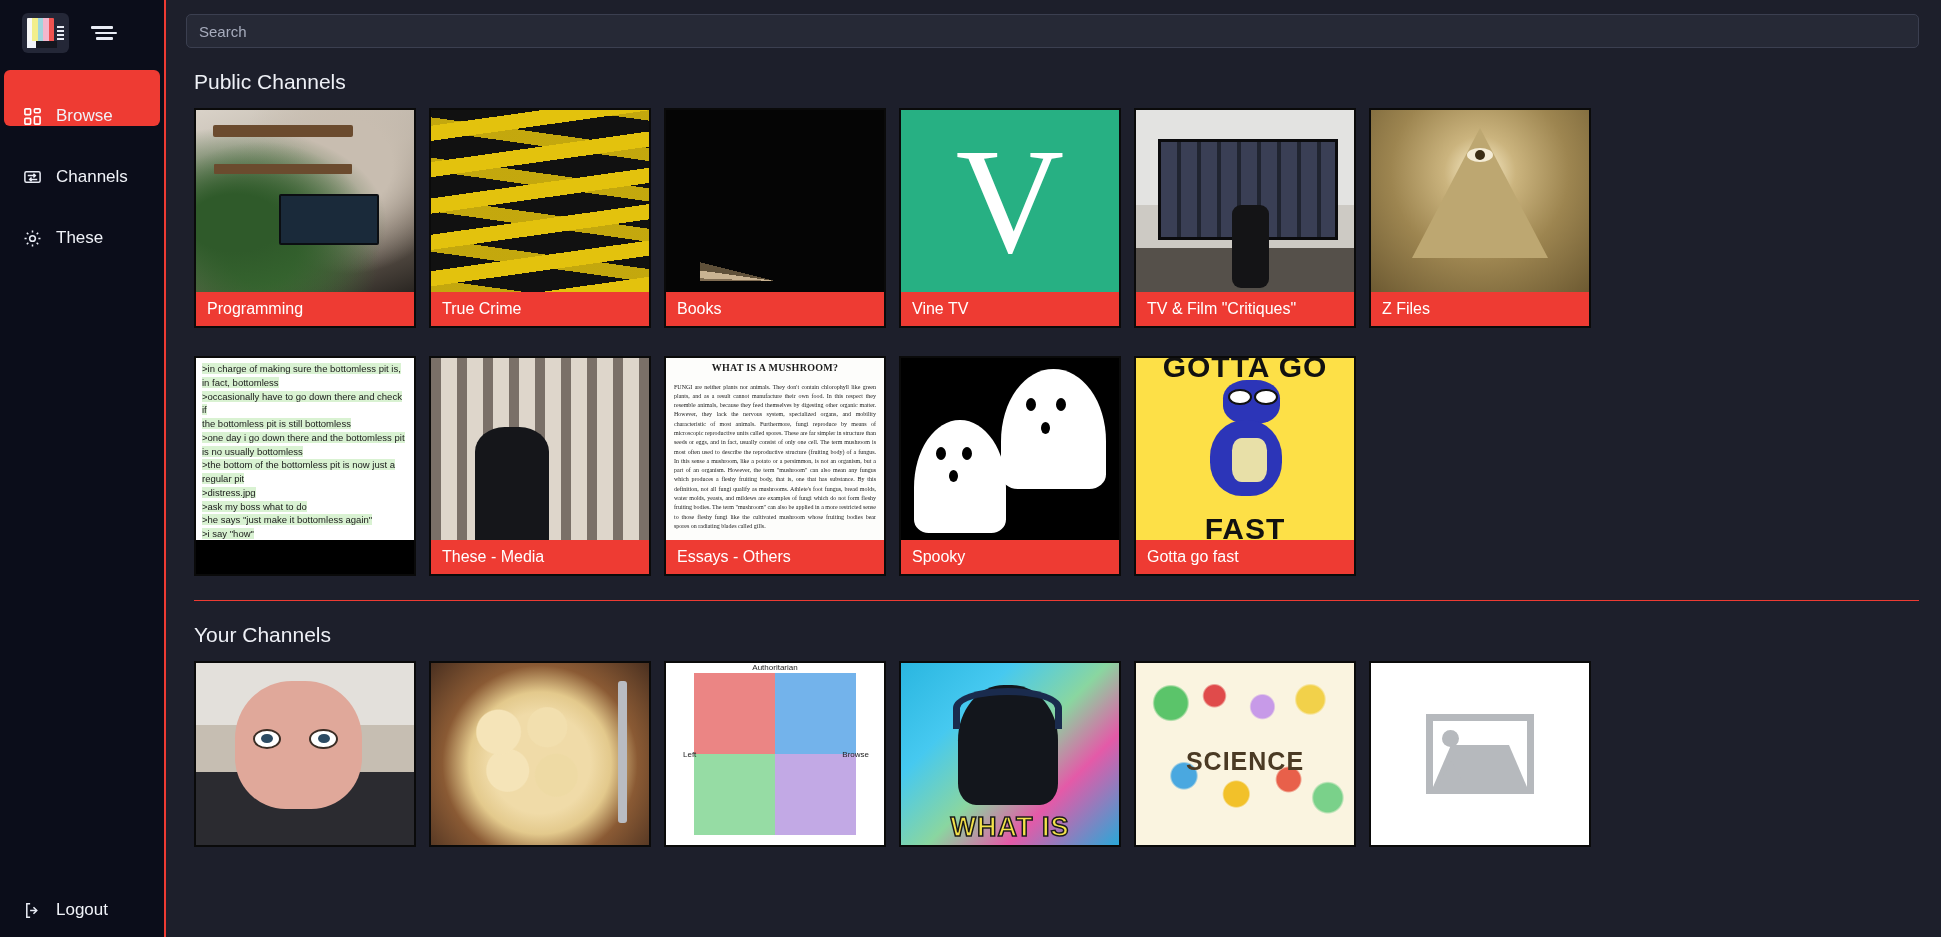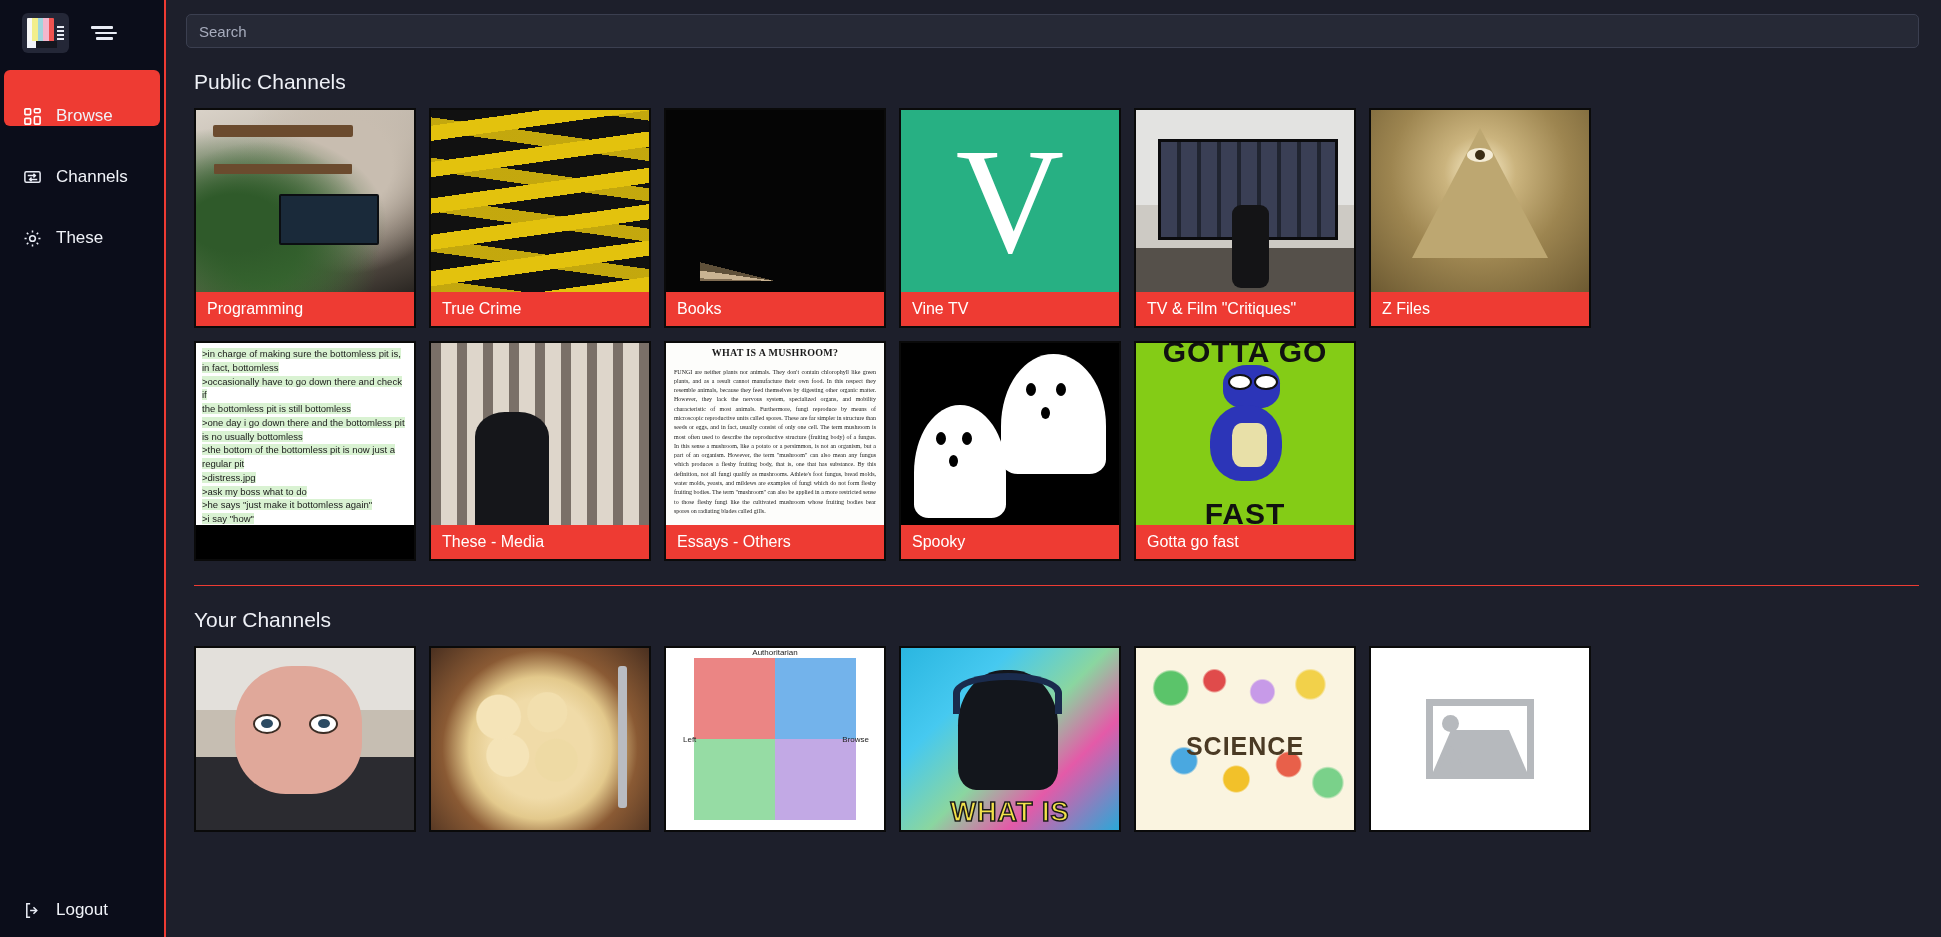--- a/index.html
+++ b/index.html
@@ -228,21 +228,21 @@
   .art-spooky .g1 { left: 6%; top: 34%; width: 42%; height: 62%; }
   .art-spooky .g2 { left: 46%; top: 6%; width: 48%; height: 66%; }
   .art-spooky .g i {
     position: absolute; background: #000; border-radius: 50%;
     width: 10px; height: 13px; top: 24%;
   }
   .art-spooky .g i:nth-child(1) { left: 24%; }
   .art-spooky .g i:nth-child(2) { left: 52%; }
   .art-spooky .g i:nth-child(3) { left: 38%; top: 44%; width: 9px; height: 12px; }
 
-  .art-sanic { background: #84cc16; position: relative; }
+  .art-sanic { background: #fde047; position: relative; }
   .art-sanic .body {
     position: absolute; left: 34%; top: 34%; width: 33%; height: 42%;
     background: #2c35b8; border-radius: 48% 48% 44% 44%;
   }
   .art-sanic .belly {
     position: absolute; left: 44%; top: 44%; width: 16%; height: 24%;
     background: #e8e0a8; border-radius: 28%;
   }
   .art-sanic .head {
     position: absolute; left: 40%; top: 12%; width: 26%; height: 24%;
@@ -474,21 +474,21 @@
           <div class="card-img">
             <div class="art art-zfiles">
                 <div class="tri"></div>
                 <div class="eye"></div>
               </div>
           </div>
           <div class="card-label">Z Files</div>
         </div>
       </div>
 
-      <div class="grid row2" style="margin-top:13px">
+      <div class="grid row2" style="margin-top:28px">
         <div class="card">
           <div class="card-img">
             <div class="art art-green-text" id="greentext">
                 <div><span>&gt;in charge of making sure the bottomless pit is,</span></div>
                 <div><span>in fact, bottomless</span></div>
                 <div><span>&gt;occasionally have to go down there and check if</span></div>
                 <div><span>the bottomless pit is still bottomless</span></div>
                 <div><span>&gt;one day i go down there and the bottomless pit</span></div>
                 <div><span>is no usually bottomless</span></div>
                 <div><span>&gt;the bottom of the bottomless pit is now just a</span></div>

